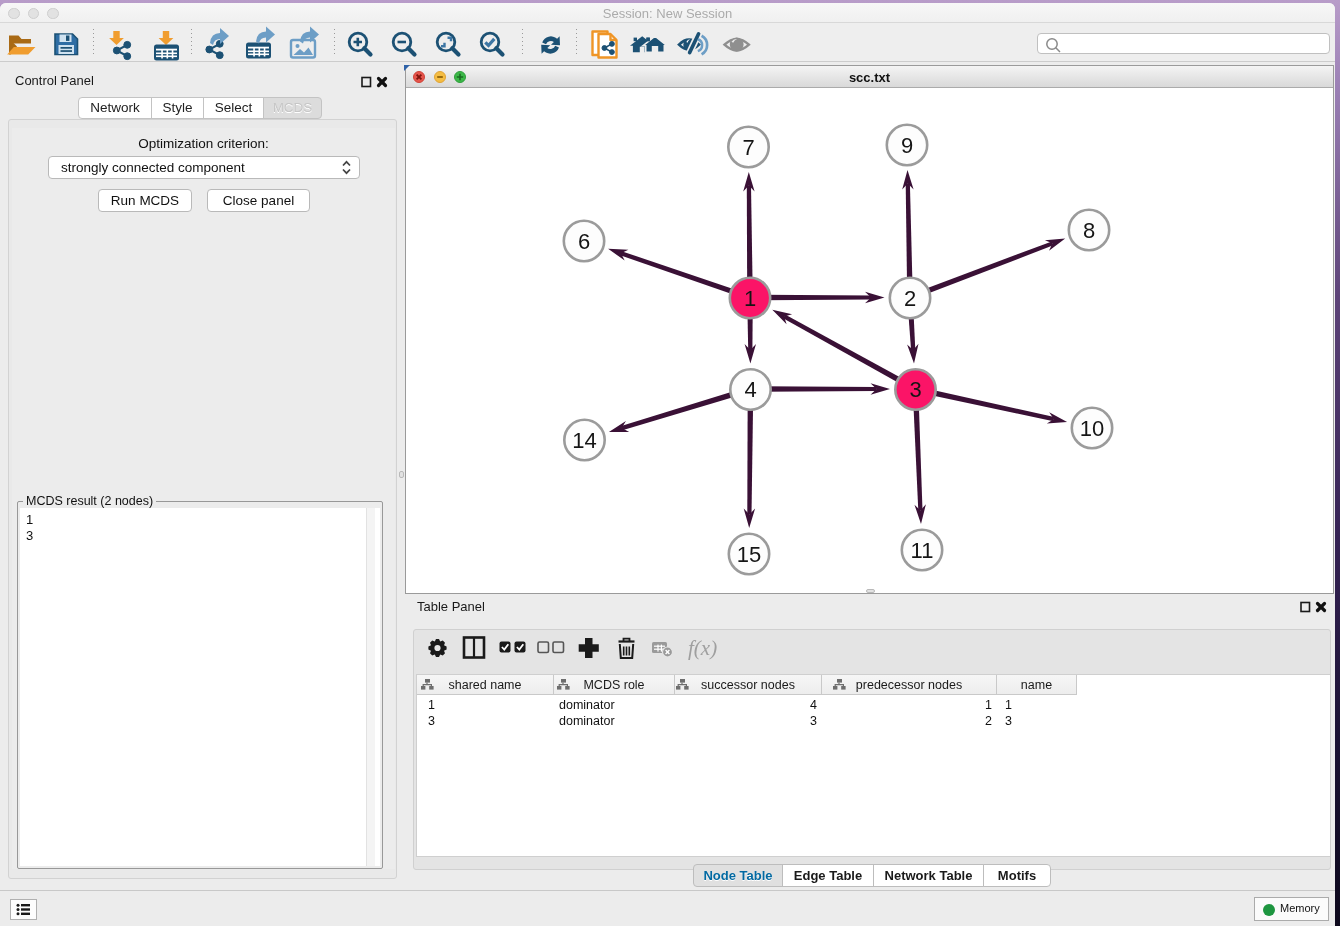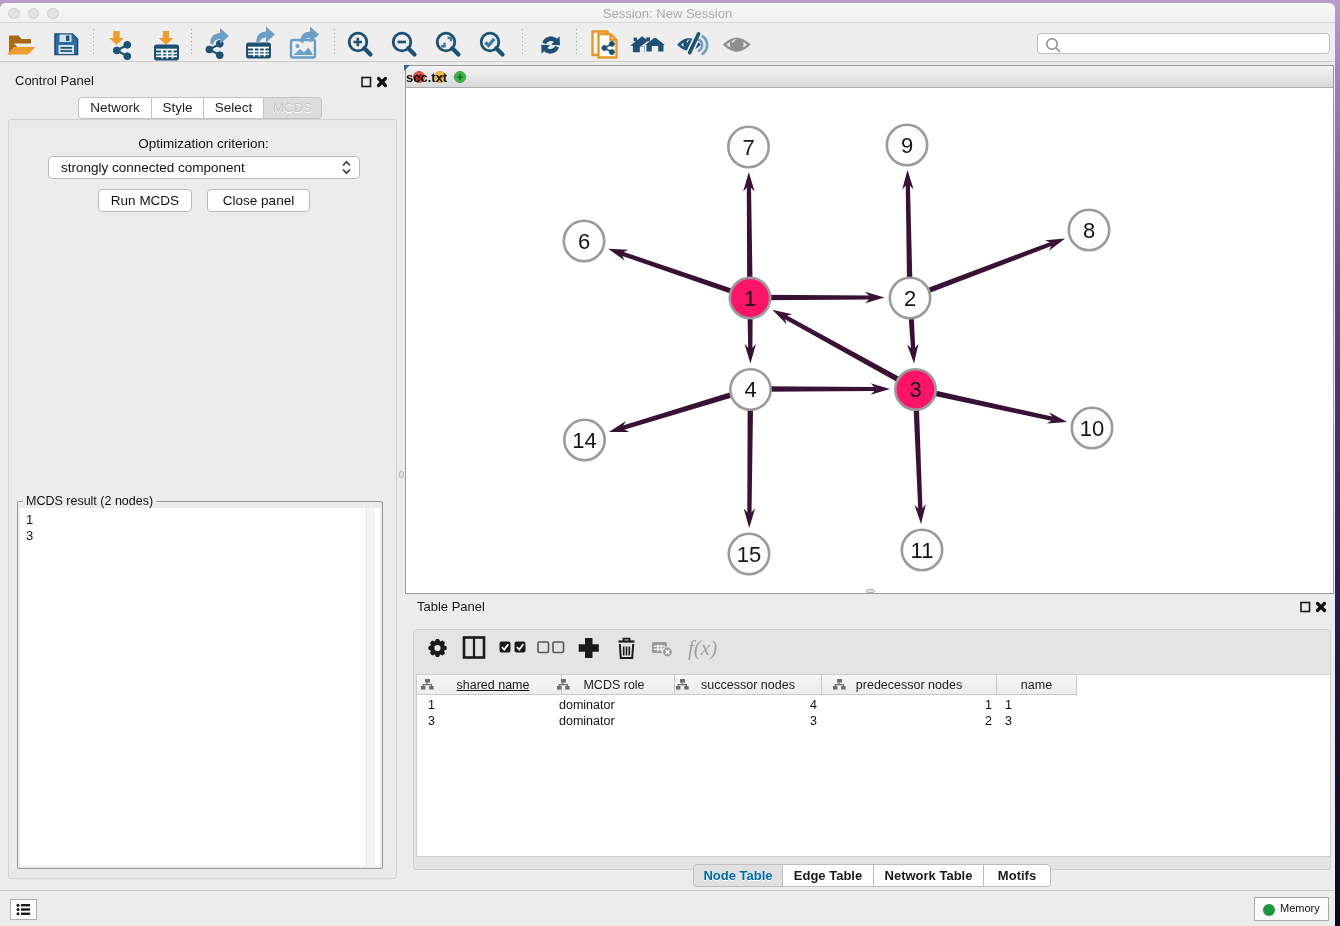--- a/index.html
+++ b/index.html
@@ -43,21 +43,21 @@
   font-size:12.5px; color:#111; }
 #fieldwhite { position:absolute; left:2px; top:6px; width:360px; height:358px; background:#fff; }
 #fieldscroll { position:absolute; right:5px; top:0px; width:9px; height:358px; background:#f4f4f4;
   border-left:1px solid #e2e2e2; }
 
 #netframe { position:absolute; left:405px; top:61.5px; width:929px; height:529.5px;
   border:1px solid #9a9a9a; background:#fff; }
 #nettitle { position:absolute; left:0; top:0; width:100%; height:22px;
   background:linear-gradient(180deg,#f4f4f4,#d9d9d9); border-bottom:1px solid #ababab; }
 .mtl { position:absolute; top:5px; width:12px; height:12px; border-radius:50%; }
-#netname { position:absolute; top:4px; width:100%; text-align:left; font-size:13px;
+#netname { position:absolute; top:4px; width:100%; text-align:center; font-size:13px;
   font-weight:700; color:#111; }
 
 #tp-title { position:absolute; left:417px; top:596px; font-size:13px; color:#1a1a1a; }
 #tp-toolbar { position:absolute; left:413px; top:625.5px; width:918px; height:241px;
   background:#e4e4e4; border:1px solid #d0d0d0; border-radius:3px; }
 #tp-table { position:absolute; left:416px; top:671px; width:915px; height:183px;
   background:#fff; border:1px solid #cfcfcf; }
 #tp-header { position:absolute; left:0; top:0; width:660px; height:20px;
   background:linear-gradient(180deg,#f6f6f6,#ededed); border-bottom:1px solid #c9c9c9; }
 .hcell { position:absolute; top:0; height:20px; border-right:1px solid #c9c9c9;
@@ -364,21 +364,21 @@
 <rect x="243.4" y="16.6" width="1.2" height="7" fill="#fff"></rect>
           <rect x="246.8" y="16.6" width="1.2" height="7" fill="#fff"></rect>
 <circle cx="253.5" cy="24" r="5" fill="#9a9a9a" stroke="#e6e6e6" stroke-width="1.2"></circle>
 <path d="M 251.6 22.1 l 3.8 3.8 M 255.4 22.1 l -3.8 3.8" stroke="#fff" stroke-width="1.4"></path>
         </g>
 <text x="274" y="27" font-family="Liberation Serif, serif" font-style="italic" font-size="21" fill="#9f9f9f">f(x)</text>
       </svg>
     </div>
   <div id="tp-table">
     <div id="tp-header">
-      <div class="hcell" style="left:8px; width:137px;text-decoration:underline;">shared name</div>
+      <div class="hcell" style="left:0px; width:137px;">shared name</div>
       <div class="hcell" style="left:137px; width:121px;">MCDS role</div>
       <div class="hcell" style="left:258px; width:147px;">successor nodes</div>
       <div class="hcell" style="left:405px; width:175px;">predecessor nodes</div>
       <div class="hcell" style="left:580px; width:80px; border-right:1px solid #c9c9c9;">name</div>
     </div>
     <div class="trow" style="left:11px;  top:23px;">1</div>
     <div class="trow" style="left:142px; top:23px;">dominator</div>
     <div class="trow" style="left:380px; top:23px; width:20px; text-align:right;">4</div>
     <div class="trow" style="left:555px; top:23px; width:20px; text-align:right;">1</div>
     <div class="trow" style="left:588px; top:23px;">1</div>

